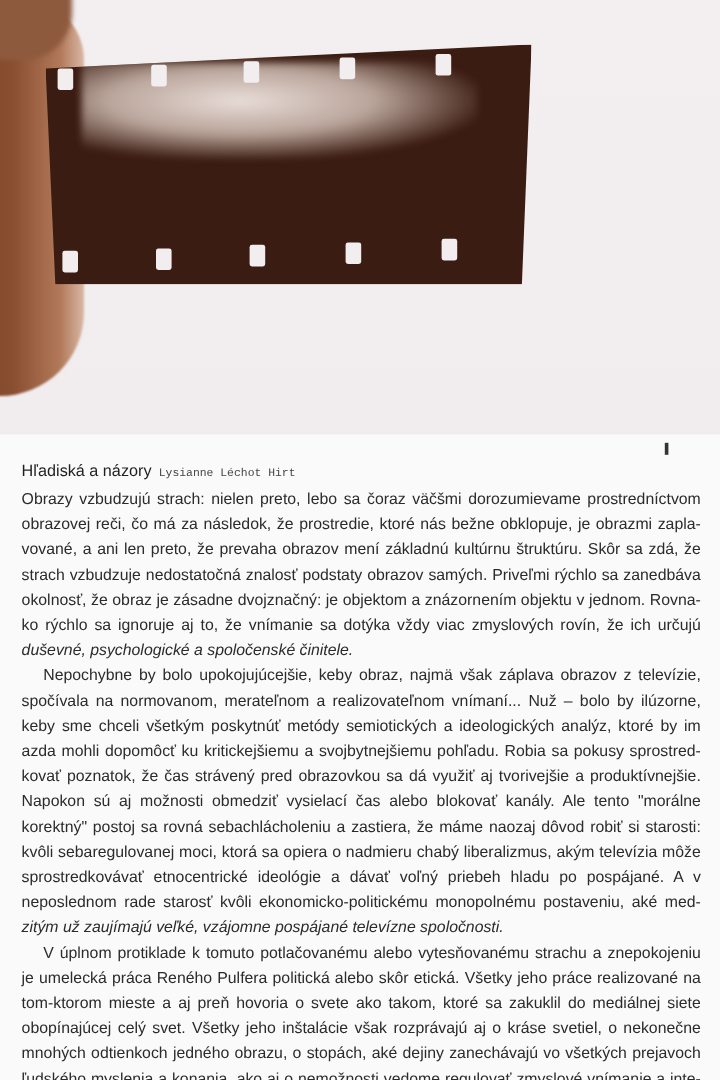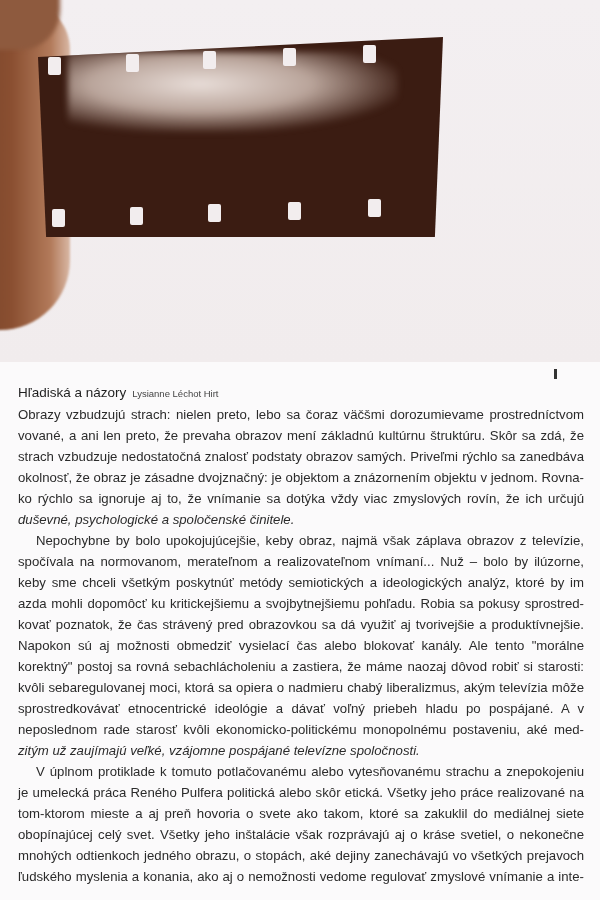--- a/index.html
+++ b/index.html
@@ -42,21 +42,21 @@
   }
   .page-marker {
     position: absolute; left: 554px; top: 369px; width: 3px; height: 10px; background: #333;
   }
   .article {
     position: absolute; left: 18px; top: 383px; width: 566px;
     font-size: 13.2px; line-height: 21px; color: #2b2b2b;
   }
   .heading-row { white-space: nowrap; line-height: 20px; }
   .title { font-weight: normal; font-size: 13.5px; color: #1f1f1f; }
-  .author { font-size: 9.5px; color: #444; margin-left: 6px; }
+  .author { font-size: 9.5px; color: #444; margin-left: 6px; font-family: Liberation Mono, monospace; }
   .line { display: block; white-space: nowrap; text-align: justify; text-align-last: justify; }
   .line.last { text-align-last: left; font-style: italic; }
   .indent { padding-left: 18px; }
 </style>
 </head>
 <body>
 
 <div class="photo">
   <div class="finger"></div>
   <div class="finger-top"></div>
@@ -77,20 +77,21 @@
 
 <div class="page-marker"></div>
 
 <div class="article">
   <div class="heading-row">
     <span class="title">Hľadiská a názory</span><span class="author">Lysianne Léchot Hirt</span>
   </div>
   <div id="paras">
       <div>
         <span class="line">Obrazy vzbudzujú strach: nielen preto, lebo sa čoraz väčšmi dorozumievame prostredníctvom</span>
+        <span class="line">obrazovej reči, čo má za následok, že prostredie, ktoré nás bežne obklopuje, je obrazmi zapla-</span>
         <span class="line">vované, a ani len preto, že prevaha obrazov mení základnú kultúrnu štruktúru. Skôr sa zdá, že</span>
         <span class="line">strach vzbudzuje nedostatočná znalosť podstaty obrazov samých. Priveľmi rýchlo sa zanedbáva</span>
         <span class="line">okolnosť, že obraz je zásadne dvojznačný: je objektom a znázornením objektu v jednom. Rovna-</span>
         <span class="line">ko rýchlo sa ignoruje aj to, že vnímanie sa dotýka vždy viac zmyslových rovín, že ich určujú</span>
         <span class="line last">duševné, psychologické a spoločenské činitele.</span>
       </div>
       <div>
         <span class="line indent">Nepochybne by bolo upokojujúcejšie, keby obraz, najmä však záplava obrazov z televízie,</span>
         <span class="line">spočívala na normovanom, merateľnom a realizovateľnom vnímaní... Nuž – bolo by ilúzorne,</span>
         <span class="line">keby sme chceli všetkým poskytnúť metódy semiotických a ideologických analýz, ktoré by im</span>

